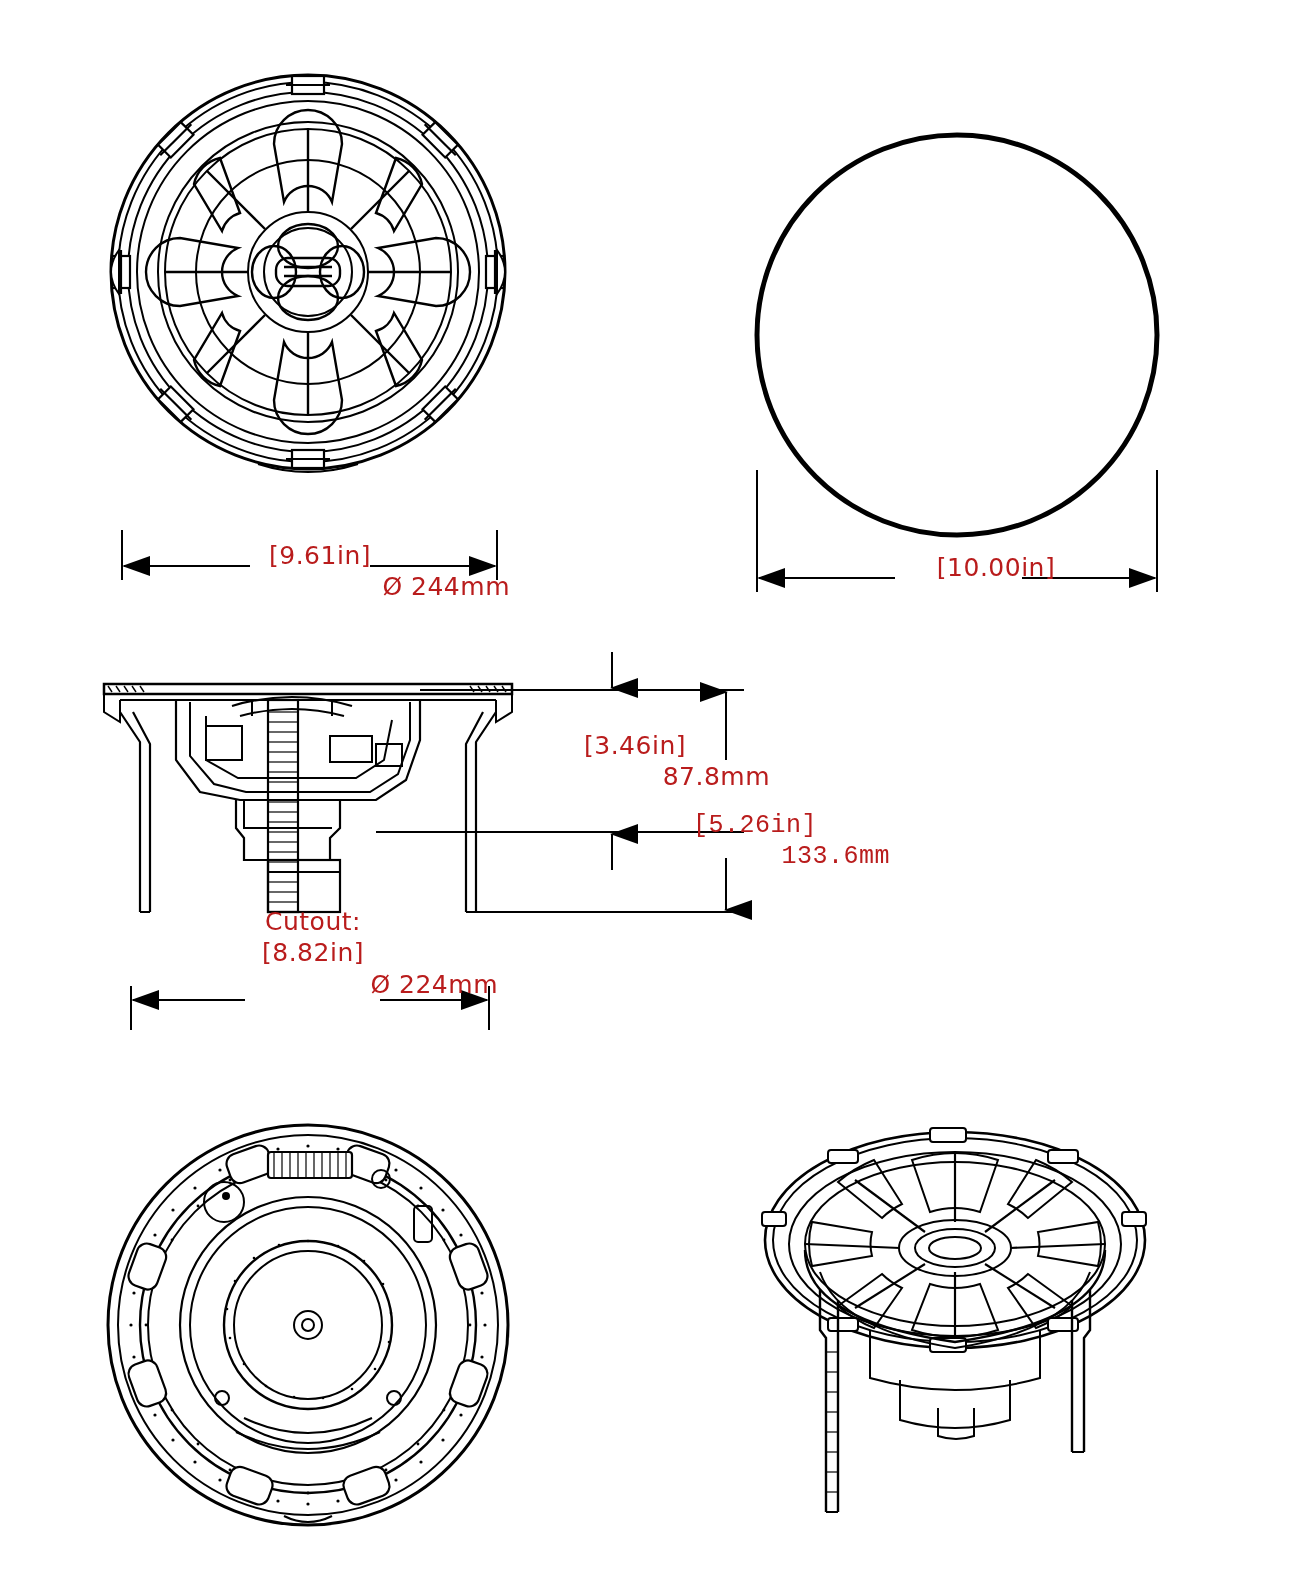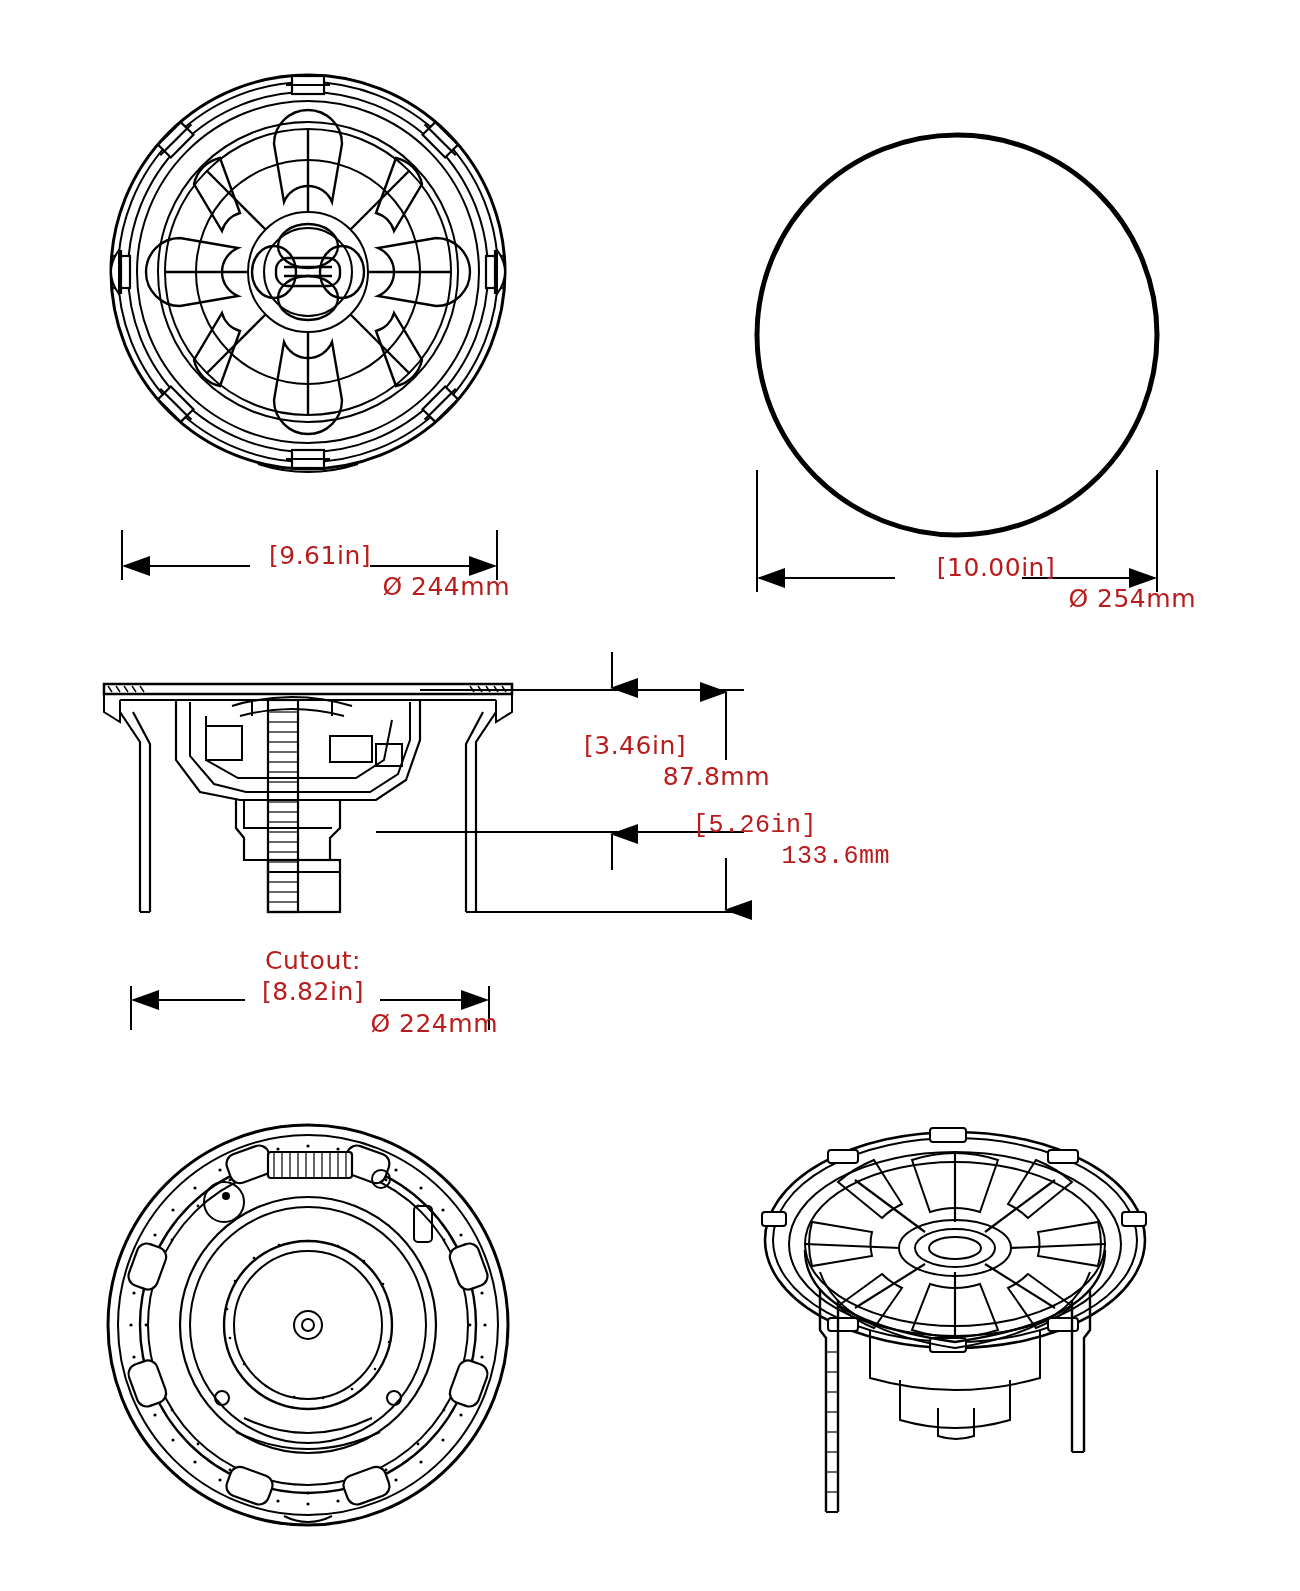--- a/index.html
+++ b/index.html
@@ -31,21 +31,21 @@
   .dim-label .l1 { display: block; font-size: 25px; letter-spacing: 0.5px; }
   .dim-label .l2 { display: block; font-size: 25px; letter-spacing: 0.5px; text-align: right; }
   .dim-label .l0 { display: block; font-size: 25px; letter-spacing: 0.5px; }
   .dia-glyph { font-size: 25px; }
 
   
   #label-top-left   { left: 130px; top: 540px;  width: 380px; }
   #label-top-right  { left: 796px; top: 552px;  width: 400px; }
   #label-depth-1    { left: 500px; top: 730px;  width: 270px; }
   #label-depth-2    { left: 620px; top: 810px;  width: 270px; font-family: Liberation Mono, monospace; }
-  #label-cutout     { left: 128px; top: 945px;  width: 370px; }
+  #label-cutout     { left: 128px; top: 906px;  width: 370px; }
 
   svg { display: block; }
   .ln { fill: none; stroke: #000; }
 </style>
 </head>
 <body>
 
 <div id="sheet">
 
   <svg width="1300" height="1591" viewBox="0 0 1300 1591">
@@ -488,21 +488,20 @@
 
   </svg>
 
   <div class="dim-label" id="label-top-left">
     <span class="l1">[9.61in]</span>
     <span class="l2"><span class="dia-glyph">Ø</span> <span>244mm</span></span>
   </div>
 
   <div class="dim-label" id="label-top-right">
     <span class="l1">[10.00in]</span>
-    <span class="l2"><span class="dia-glyph">Ø</span> <span>254mm</span></span>
   </div>
 
   <div class="dim-label" id="label-depth-1">
     <span class="l1">[3.46in]</span>
     <span class="l2">87.8mm</span>
   </div>
 
   <div class="dim-label" id="label-depth-2">
     <span class="l1">[5.26in]</span>
     <span class="l2">133.6mm</span>

